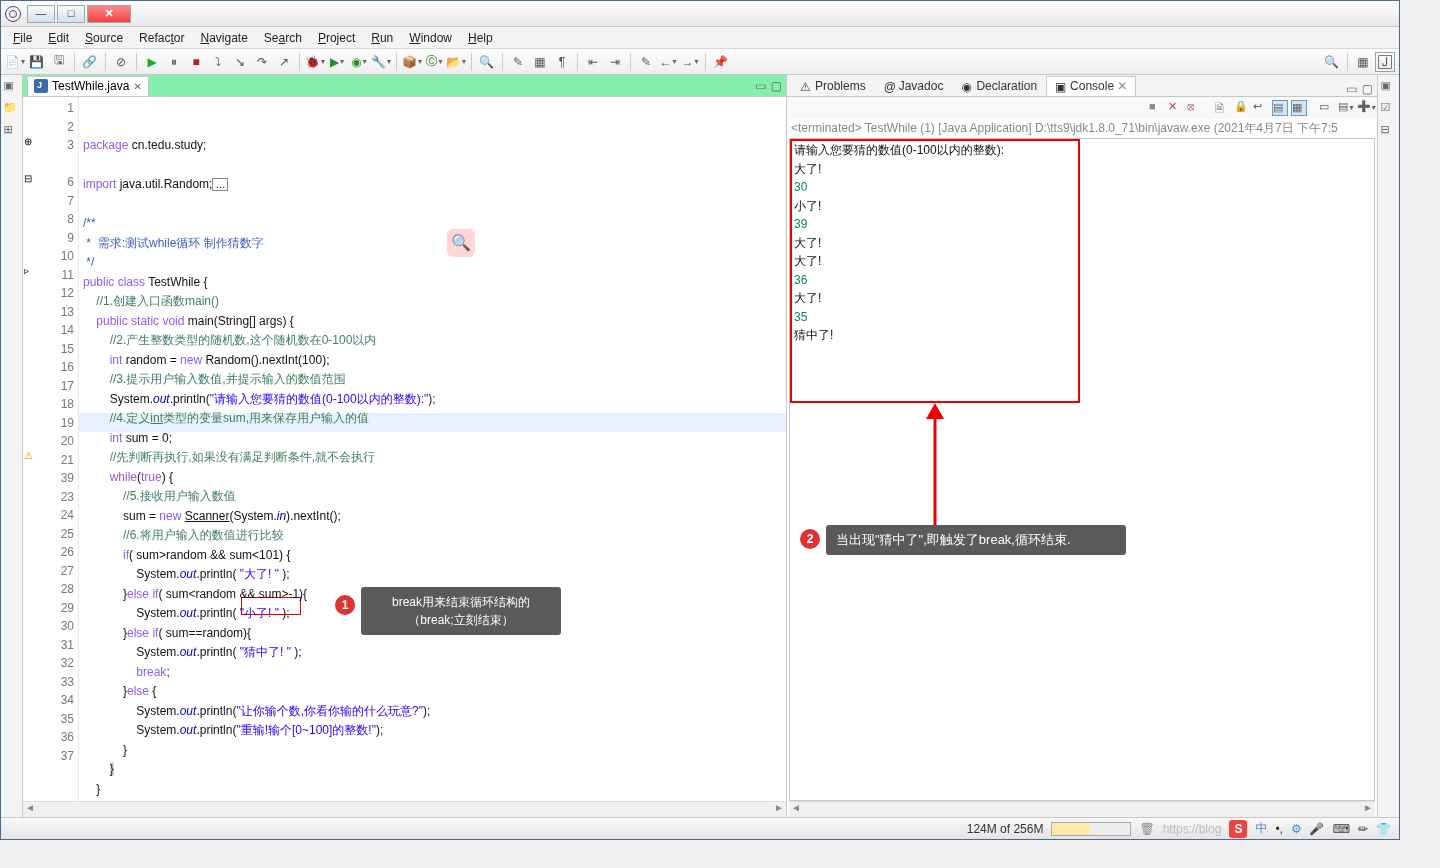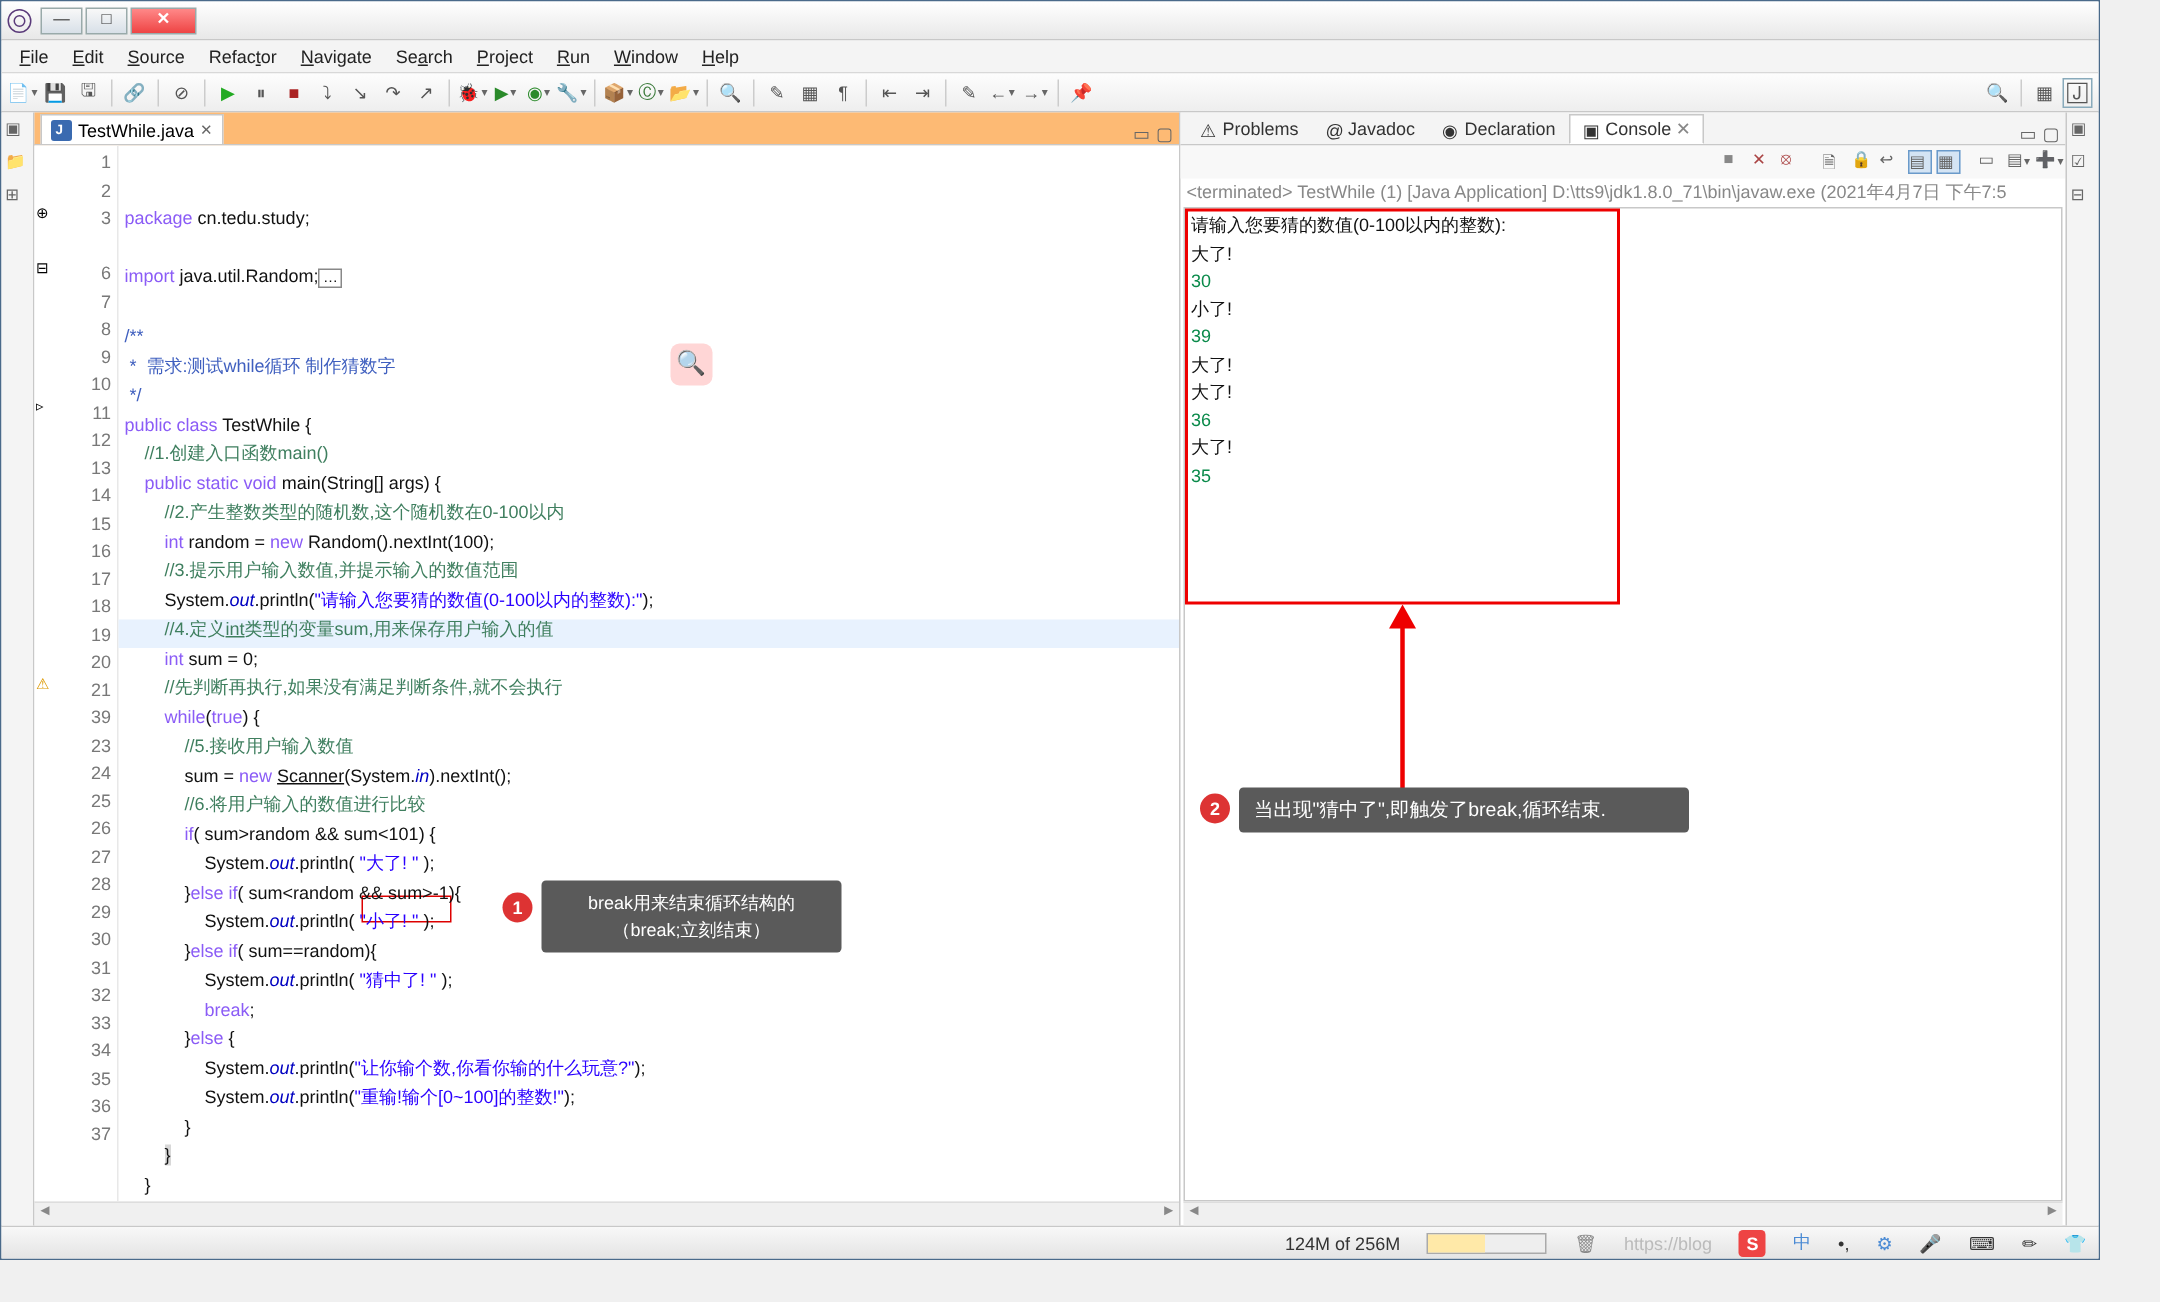--- a/index.html
+++ b/index.html
@@ -17,21 +17,21 @@
 .menubar span{padding:2px 8px;color:#222;cursor:default}
 .menubar span u{text-decoration:underline}
 .toolbar{height:26px;background:linear-gradient(#fdfdfd,#eee);border-bottom:1px solid #c8c8c8;display:flex;align-items:center;padding:0 4px;gap:2px}
 .tb-btn{width:20px;height:20px;display:inline-flex;align-items:center;justify-content:center;color:#555;position:relative}
 .tb-sep{width:1px;height:18px;background:#ccc;margin:0 3px}
 .tb-dd::after{content:"▾";font-size:8px;margin-left:1px;color:#666}
 .main{display:flex;height:calc(100% - 26px - 22px - 26px - 22px)}
 .left-gutter{width:22px;background:#f4f4f4;border-right:1px solid #c8c8c8;display:flex;flex-direction:column;align-items:center;padding-top:4px;gap:6px}
 .lg-btn{width:16px;height:16px;color:#666;font-size:11px}
 .editor-panel{flex:1;display:flex;flex-direction:column;border-right:1px solid #c8c8c8;min-width:740px}
-.tabs{height:22px;background:#fdba74;border-bottom:1px solid #c8c8c8;display:flex;align-items:flex-end;padding-left:4px}
+.tabs{height:22px;background:#86efac;border-bottom:1px solid #c8c8c8;display:flex;align-items:center;padding-left:4px}
 .tab{height:20px;background:#fff;border:1px solid #c8c8c8;border-bottom:none;padding:2px 6px;display:flex;align-items:center;gap:4px;font-size:11px}
 .tab-icon{width:14px;height:14px;background:#3a6ab0;border-radius:2px;position:relative}
 .tab-icon::after{content:"J";color:#fff;font-size:9px;font-weight:bold;position:absolute;top:1px;left:3px}
 .tab-close{font-size:10px;color:#666}
 .tabs-right{margin-left:auto;display:flex;gap:4px;padding-right:4px;color:#666;font-size:11px}
 .code-area{flex:1;display:flex;background:#fff;overflow:hidden;position:relative}
 .ruler{width:42px;background:#fff;border-right:1px solid #e8e8e8;text-align:right;padding-right:4px;color:#787878;font-family:Consolas,monospace;font-size:12px;line-height:18.5px;padding-top:2px;position:relative}
 .ruler .ln{height:18.5px}
 .marker-col{width:14px;background:#fff;position:relative}
 .marker{position:absolute;left:1px;width:12px;height:12px;font-size:10px}
@@ -52,21 +52,21 @@
 .rtab-icon{width:12px;height:12px;display:inline-block}
 .rtabs-right{margin-left:auto;display:flex;gap:4px;padding-right:4px;color:#666;font-size:11px}
 .console-tb{height:22px;background:#f8f8f8;display:flex;justify-content:flex-end;align-items:center;padding:0 4px;gap:3px}
 .ctb-btn{width:16px;height:16px;color:#666;font-size:11px}
 .term-line{padding:1px 4px;color:#888;font-size:11px;white-space:nowrap;overflow:hidden}
 .console-body{flex:1;background:#fff;padding:2px 4px;font-family:Consolas,monospace;font-size:13px;line-height:18.5px;position:relative;border:1px solid #c8c8c8;margin:0 2px}
 .console-body .out{color:#111}
 .console-body .in{color:#0a8a4a}
 .red-box{position:absolute;border:2px solid #e00;top:0;left:0;width:290px;height:264px;pointer-events:none}
 .statusbar{height:22px;background:linear-gradient(#f8f8f8,#e4e4e4);border-top:1px solid #c8c8c8;display:flex;align-items:center;padding:0 8px;color:#333;font-size:11px}
-.status-right{margin-left:auto;display:flex;align-items:center;gap:18px}
+.status-right{margin-left:auto;display:flex;align-items:center;gap:8px}
 .mem-bar{width:80px;height:14px;border:1px solid #aaa;background:#eee;position:relative}
 .mem-fill{position:absolute;left:0;top:0;bottom:0;width:48%;background:#ffe9a8}
 .right-gutter{width:22px;background:#f4f4f4;border-left:1px solid #c8c8c8;display:flex;flex-direction:column;align-items:center;padding-top:4px;gap:6px}
 .search-overlay{position:absolute;width:28px;height:28px;background:#ffd6d6;border-radius:6px;display:flex;align-items:center;justify-content:center;color:#e77;font-size:16px}
 .scrollbar-h{height:16px;background:#f0f0f0;border-top:1px solid #ddd;position:relative}
 .scrollbar-h::before{content:"◄";position:absolute;left:2px;top:0;font-size:10px;color:#888}
 .scrollbar-h::after{content:"►";position:absolute;right:2px;top:0;font-size:10px;color:#888}
 svg.big-arrow{position:absolute}
 </style>
 </head>
@@ -299,20 +299,21 @@
 <div class="out">请输入您要猜的数值(0-100以内的整数):</div>
 <div class="out">大了!</div>
 <div class="in">30</div>
 <div class="out">小了!</div>
 <div class="in">39</div>
 <div class="out">大了!</div>
 <div class="out">大了!</div>
 <div class="in">36</div>
 <div class="out">大了!</div>
 <div class="in">35</div>
+<div class="out">猜中了!</div>
 <svg class="big-arrow" style="top:264px;left:130px" width="30" height="130">
   <line x1="15" y1="130" x2="15" y2="12" stroke="#e00" stroke-width="3"></line>
   <polygon points="15,0 6,16 24,16" fill="#e00"></polygon>
 </svg>
 <div class="callout-num" style="top:390px;left:10px">2</div>
 <div class="callout" style="top:386px;left:36px;width:300px;text-align:left;padding:6px 10px">当出现"猜中了",即触发了break,循环结束.</div>
       </div>
       <div class="scrollbar-h" style="margin:0 2px"></div>
     </div>
 

